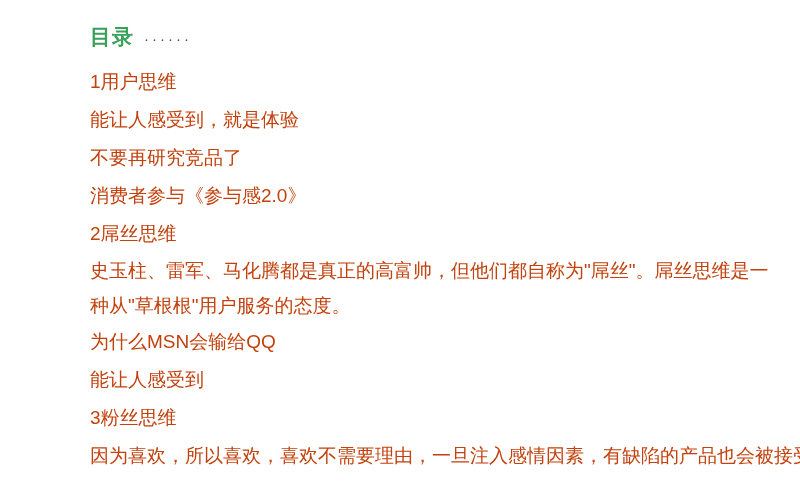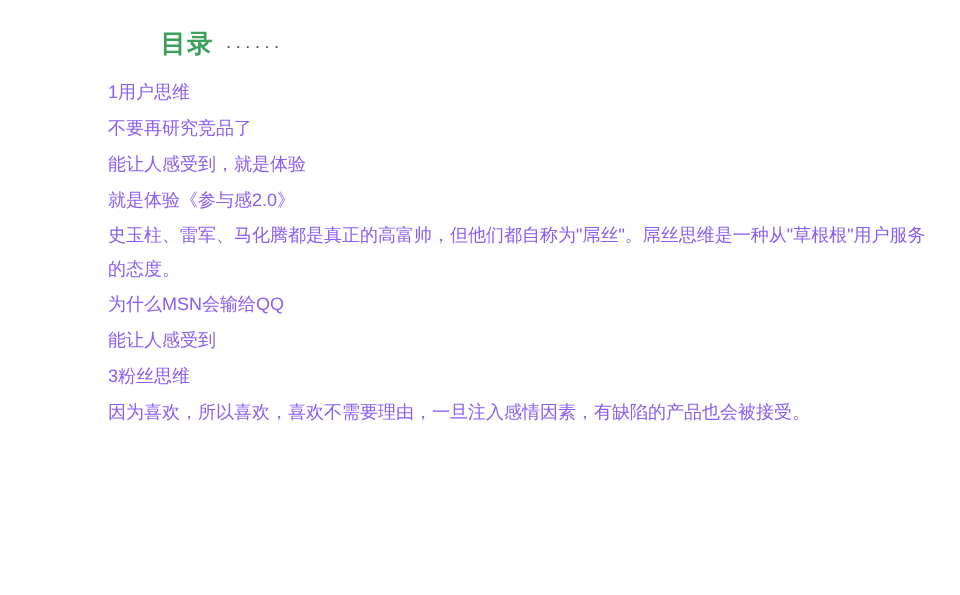--- a/index.html
+++ b/index.html
@@ -30,53 +30,53 @@
     align-items: baseline;
     gap: 10px;
     margin: 0 0 14px 0;
   }
   .heading-title {
     font-size: 21px;
     font-weight: bold;
     color: #3aa05a;
     letter-spacing: 1px;
     line-height: 1.2;
-    margin-left: 44px;
   }
   .heading-dots {
     font-size: 15px;
     color: #4c4c4c;
     letter-spacing: 3px;
   }
   .line {
-    font-size: 15px;
-    color: #8b5cf6;
+    font-size: 19px;
+    color: #c2410c;
     line-height: 2.0;
     white-space: nowrap;
   }
   .line.wrap {
     white-space: normal;
     line-height: 1.85;
   }
 </style>
 </head>
 <body>
 
 <div class="page">
   <div class="content">
 
     <div class="heading-row">
       <span class="heading-title">目录</span>
       <span class="heading-dots">······</span>
     </div>
 
     <div class="line">1用户思维</div>
+    <div class="line">能让人感受到，就是体验</div>
     <div class="line">不要再研究竞品了</div>
-    <div class="line">能让人感受到，就是体验</div>
-    <div class="line">就是体验《参与感2.0》</div>
+    <div class="line">消费者参与《参与感2.0》</div>
+    <div class="line">2屌丝思维</div>
     <div class="line wrap">史玉柱、雷军、马化腾都是真正的高富帅，但他们都自称为"屌丝"。屌丝思维是一种从"草根根"用户服务的态度。</div>
     <div class="line">为什么MSN会输给QQ</div>
     <div class="line">能让人感受到</div>
     <div class="line">3粉丝思维</div>
     <div class="line">因为喜欢，所以喜欢，喜欢不需要理由，一旦注入感情因素，有缺陷的产品也会被接受。</div>
 
   </div>
 </div>
 
 </body></html>

